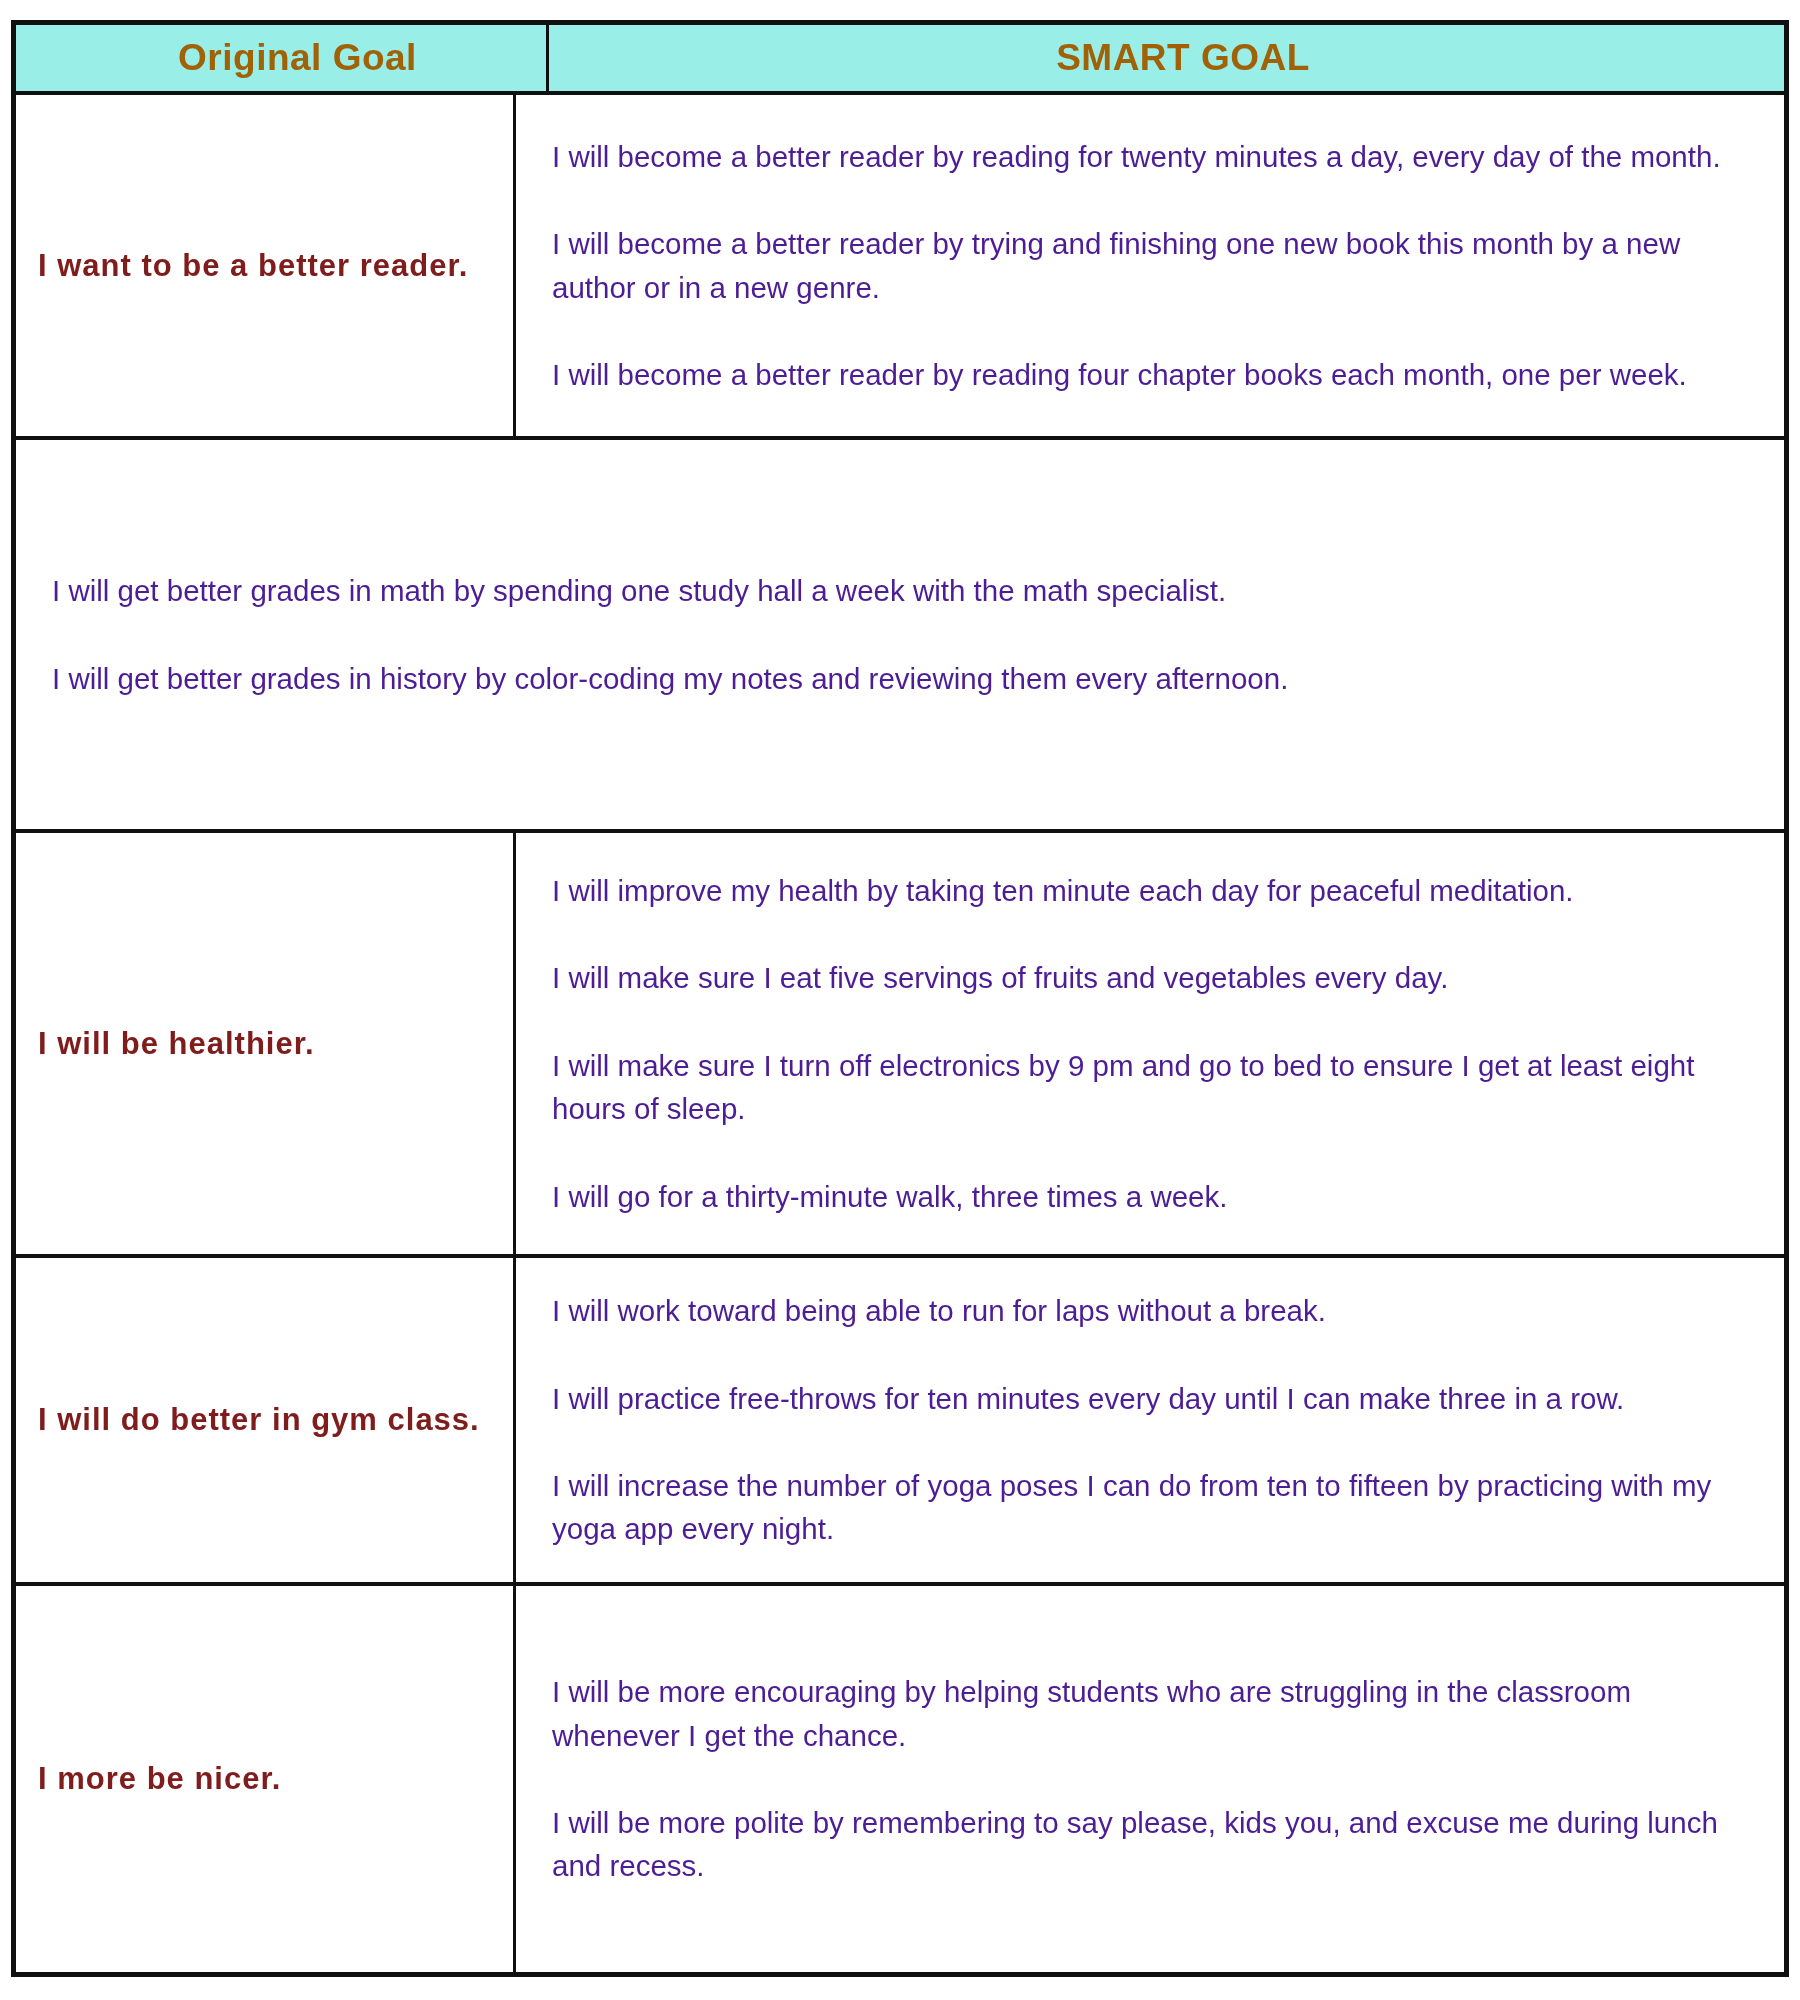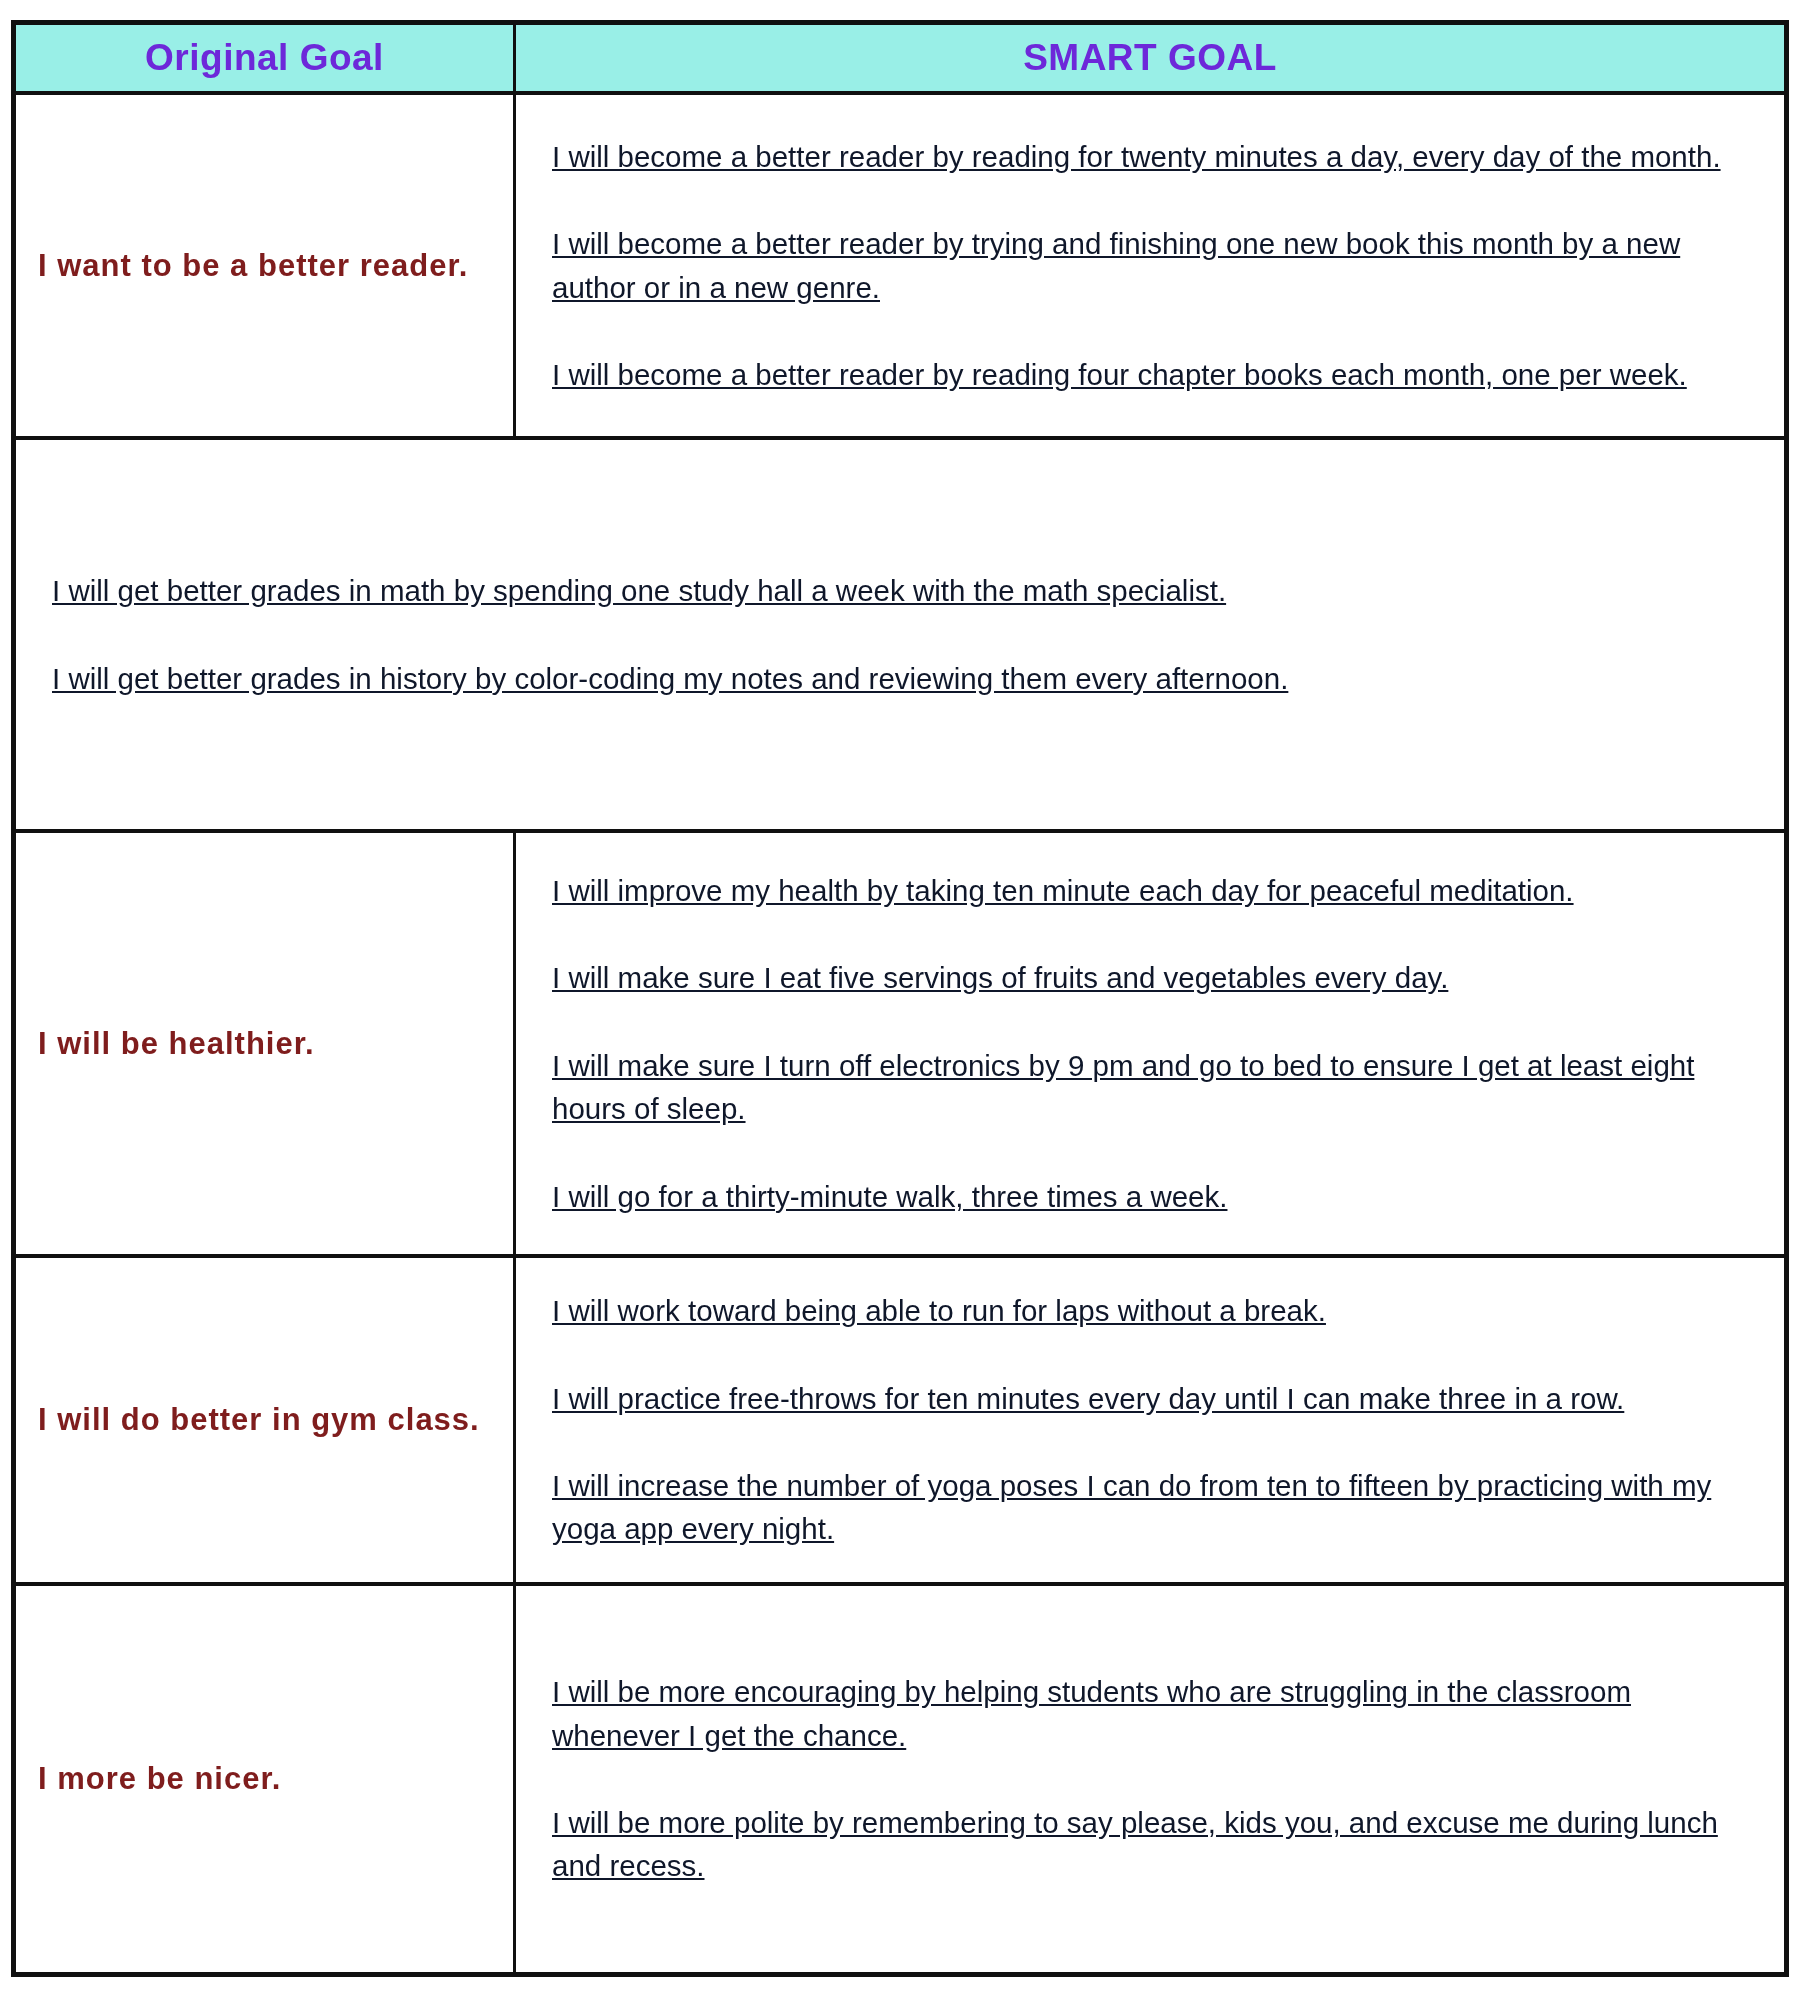--- a/index.html
+++ b/index.html
@@ -48,39 +48,39 @@
     flex: 1 1 auto;
     display: flex;
     flex-direction: column;
     justify-content: center;
     padding: 26px 44px 26px 36px;
   }
   .header-cell {
     font-weight: bold;
     font-size: 37px;
     letter-spacing: 0.5px;
-    color: #6d28d9;
+    color: #a16207;
     align-items: center;
     justify-content: center;
     display: flex;
     padding: 10px 0;
+    margin-left: 33px;
   }
   .original-label {
     font-weight: bold;
     font-size: 31px;
     letter-spacing: 1px;
     line-height: 1.35;
     color: #7f1d1d;
   }
   .smart-item {
     margin: 0 0 44px 0;
     font-size: 29.5px;
     line-height: 1.47;
-    color: #0f172a;
-    text-decoration: underline;
+    color: #4c1d95;
   }
   .smart-item:last-child {
     margin-bottom: 0;
   }
   .r1 { min-height: 345px; }
   .r2 { min-height: 393px; }
   .r3 { min-height: 425px; }
   .r4 { min-height: 328px; }
   .r5 { min-height: 390px; }
 </style>

